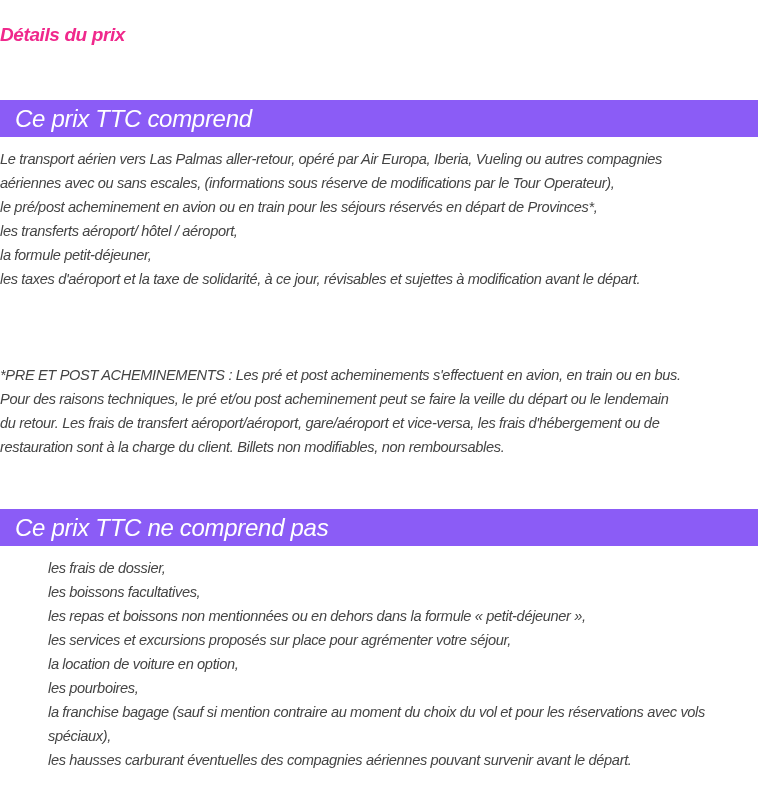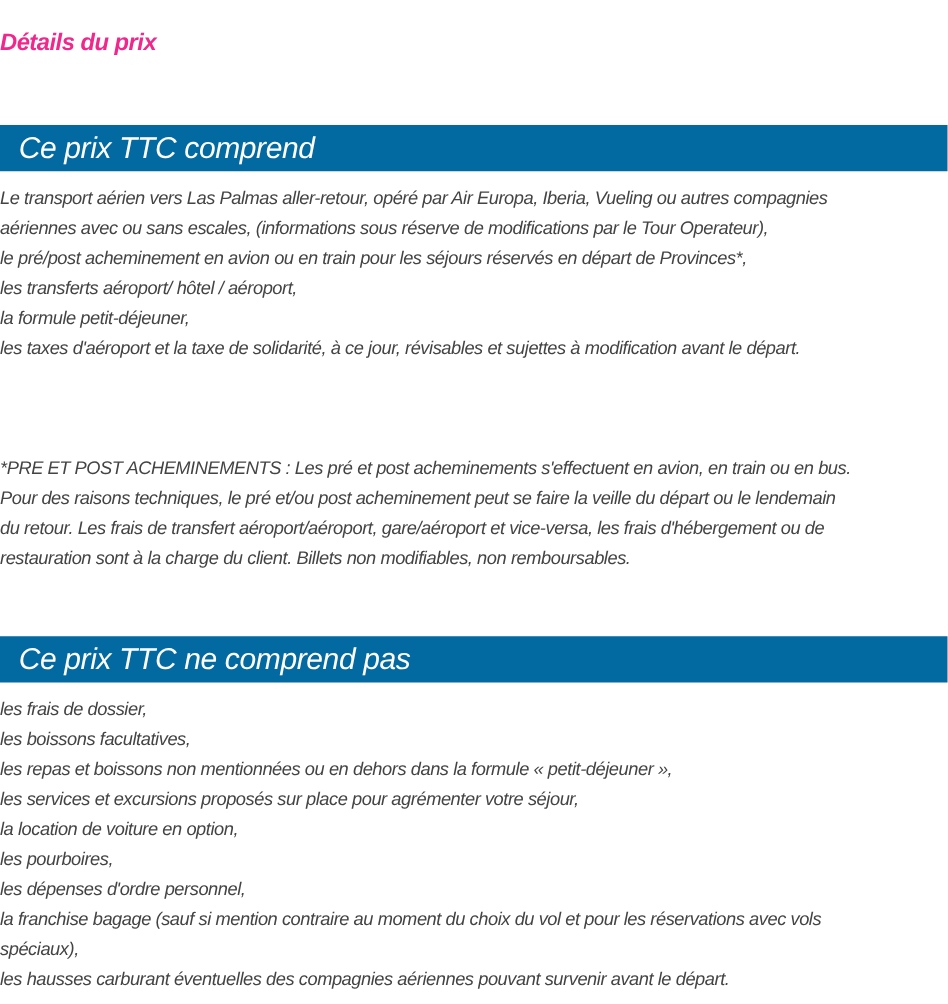--- a/index.html
+++ b/index.html
@@ -24,21 +24,21 @@
       font-style: italic;
       font-weight: bold;
       color: #f0288c;
       letter-spacing: -0.4px;
     }
     .banner {
       position: absolute;
       left: 0;
       width: 758px;
       height: 37px;
-      background: #0369a1;
+      background: #8b5cf6;
       box-sizing: border-box;
       padding-left: 15px;
     }
     .banner h2 {
       margin: 0;
       font-size: 24px;
       line-height: 37px;
       font-style: italic;
       font-weight: normal;
       color: #ffffff;
@@ -59,21 +59,21 @@
       font-style: italic;
       color: #444444;
       letter-spacing: -0.35px;
     }
     .text-block li {
       margin: 0;
       padding: 0;
     }
     .block-1 { top: 147px; }
     .block-note { top: 363px; }
-    .block-2 { top: 556px; }
+    .block-2 { top: 556px; padding-left: 48px; }
   </style>
 </head>
 <body>
 
 <h1 class="page-title">Détails du prix</h1>
 
 <section>
   <div class="banner banner-1">
     <h2>Ce prix TTC comprend</h2>
   </div>
@@ -94,17 +94,16 @@
     <h2>Ce prix TTC ne comprend pas</h2>
   </div>
 
   <ul class="text-block block-2">
     <li>les frais de dossier,</li>
     <li>les boissons facultatives,</li>
     <li>les repas et boissons non mentionnées ou en dehors dans la formule « petit-déjeuner »,</li>
     <li>les services et excursions proposés sur place pour agrémenter votre séjour,</li>
     <li>la location de voiture en option,</li>
     <li>les pourboires,</li>
-    <li>les dépenses d'ordre personnel,</li>
     <li>la franchise bagage (sauf si mention contraire au moment du choix du vol et pour les réservations avec vols spéciaux),</li>
     <li>les hausses carburant éventuelles des compagnies aériennes pouvant survenir avant le départ.</li>
   </ul>
 </section>
 
 </body></html>

